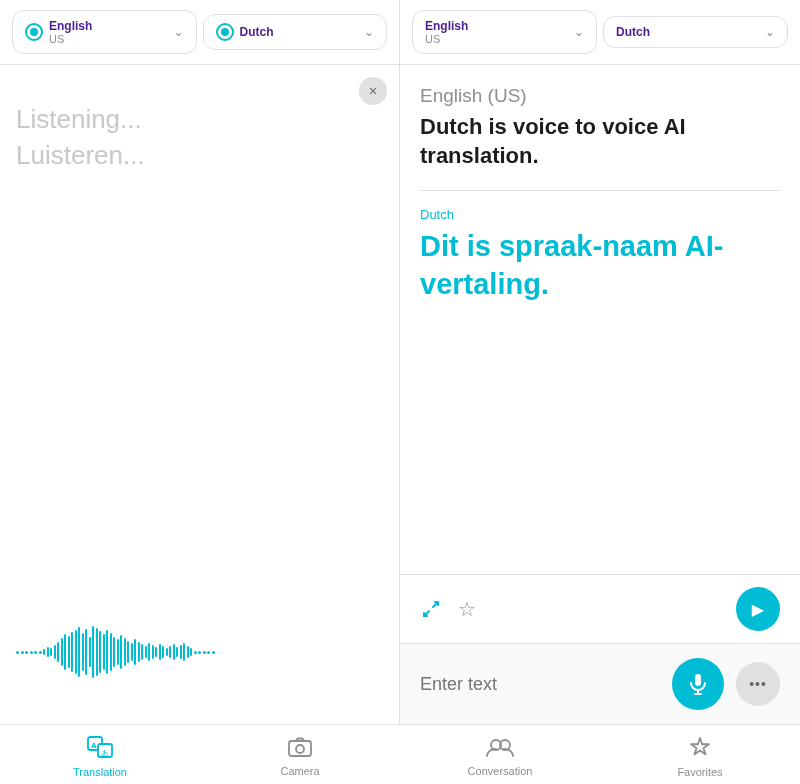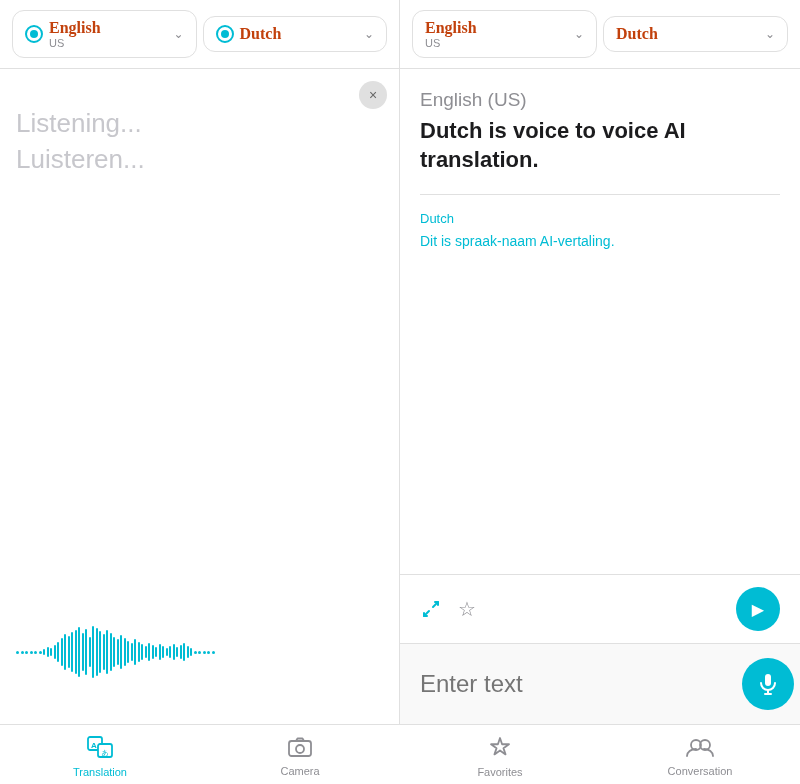--- a/index.html
+++ b/index.html
@@ -76,25 +76,24 @@
       height: 8px;
       border-radius: 50%;
       background: #00bcd4;
     }
 
     .lang-text {
       flex: 1;
     }
 
     .lang-name {
-      font-size: 16px;
+      font-size: 12px;
       font-weight: 600;
-      color: #c2410c;
+      color: #4c1d95;
       display: block;
-      font-family: Liberation Serif, serif;
     }
 
     .lang-sub {
       font-size: 11px;
       color: #8e8e93;
       display: block;
     }
 
     .chevron-icon {
       color: #8e8e93;
@@ -186,22 +185,22 @@
       margin-bottom: 16px;
     }
 
     .target-lang-label {
       font-size: 13px;
       color: #00bcd4;
       margin-bottom: 6px;
     }
 
     .target-text {
-      font-size: 14px;
-      font-weight: 400;
+      font-size: 29px;
+      font-weight: 700;
       color: #00bcd4;
       line-height: 1.3;
     }
 
     
     .action-bar {
       display: flex;
       align-items: center;
       padding: 12px 20px;
       gap: 16px;
@@ -241,21 +240,21 @@
       display: flex;
       align-items: center;
       gap: 12px;
     }
 
     .text-input-field {
       flex: 1;
       background: none;
       border: none;
       outline: none;
-      font-size: 24px;
+      font-size: 18px;
       color: #0369a1;
     }
 
     .mic-btn {
       width: 52px;
       height: 52px;
       border-radius: 50%;
       background: #00bcd4;
       border: none;
       cursor: pointer;
@@ -509,30 +508,30 @@
       <svg width="24" height="20" viewBox="0 0 24 20" fill="none" xmlns="http://www.w3.org/2000/svg">
         <rect x="1" y="4" width="22" height="15" rx="2.5" stroke="#8e8e93" stroke-width="1.8"></rect>
         <circle cx="12" cy="12" r="4" stroke="#8e8e93" stroke-width="1.8"></circle>
         <path d="M8 4L9.5 1.5H14.5L16 4" stroke="#8e8e93" stroke-width="1.8" stroke-linejoin="round"></path>
       </svg>
     </span>
     <span class="nav-label">Camera</span>
   </div>
   <div class="nav-item">
     <span class="nav-icon">
-      <svg width="24" height="22" viewBox="0 0 24 22" fill="none" xmlns="http://www.w3.org/2000/svg">
-        <path d="M12 2L14.09 8.26L21 8.27L15.45 12.14L17.54 18.4L12 14.54L6.46 18.4L8.55 12.14L3 8.27L9.91 8.26L12 2Z" stroke="#8e8e93" stroke-width="1.8" stroke-linejoin="round"></path>
-      </svg>
-    </span>
-    <span class="nav-label">Favorites</span>
-  </div>
-  <div class="nav-item">
-    <span class="nav-icon">
       <svg width="28" height="20" viewBox="0 0 28 20" fill="none" xmlns="http://www.w3.org/2000/svg">
         <circle cx="10" cy="8" r="5" stroke="#8e8e93" stroke-width="1.8"></circle>
         <circle cx="19" cy="8" r="5" stroke="#8e8e93" stroke-width="1.8"></circle>
         <path d="M1 19C1 15.134 5.02944 12 10 12" stroke="#8e8e93" stroke-width="1.8" stroke-linecap="round"></path>
         <path d="M27 19C27 15.134 22.9706 12 18 12" stroke="#8e8e93" stroke-width="1.8" stroke-linecap="round"></path>
       </svg>
     </span>
     <span class="nav-label">Conversation</span>
   </div>
+  <div class="nav-item">
+    <span class="nav-icon">
+      <svg width="24" height="22" viewBox="0 0 24 22" fill="none" xmlns="http://www.w3.org/2000/svg">
+        <path d="M12 2L14.09 8.26L21 8.27L15.45 12.14L17.54 18.4L12 14.54L6.46 18.4L8.55 12.14L3 8.27L9.91 8.26L12 2Z" stroke="#8e8e93" stroke-width="1.8" stroke-linejoin="round"></path>
+      </svg>
+    </span>
+    <span class="nav-label">Favorites</span>
+  </div>
 </div>
 
 </body></html>

